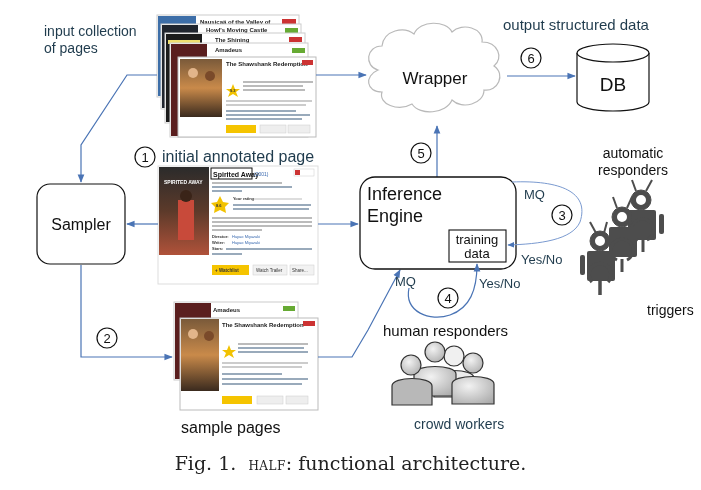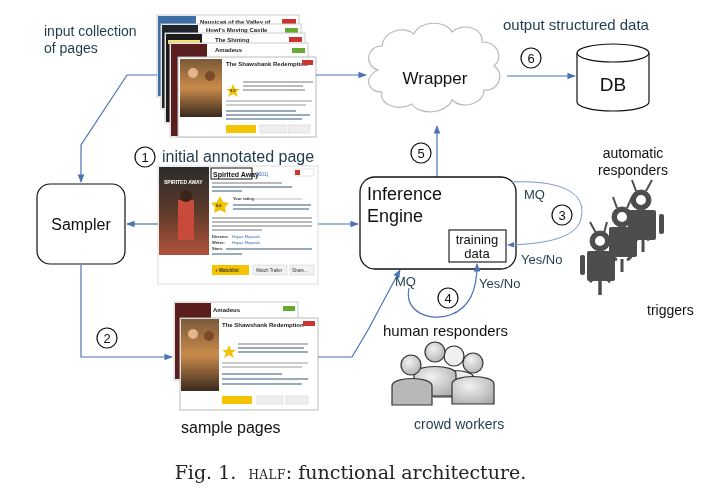--- a/index.html
+++ b/index.html
@@ -1,21 +1,21 @@
 <!DOCTYPE html>
 <html><head>
 <meta charset="utf-8">
 <style>
   html, body { margin: 0; padding: 0; background: #ffffff; }
   body { width: 701px; height: 490px; position: relative; overflow: hidden; font-family: "Liberation Sans", sans-serif; }
   #diagram { position: absolute; left: 0; top: 0; }
   .lbl { font-family: "Liberation Sans", sans-serif; }
   .lbl-dark { fill: #1f3b4d; }
   .lbl-black { fill: #111; }
-  .caption { position: absolute; left: 0; width: 701px; top: 452px; text-align: center; font-family: "DejaVu Serif", serif; font-size: 19px; color: #222; margin-top: 9px; }
+  .caption { position: absolute; left: 0; width: 701px; top: 452px; text-align: center; font-family: "DejaVu Serif", serif; font-size: 19px; color: #222; }
   .caption .sc { font-variant: small-caps; font-size: 17px; letter-spacing: 0.5px; }
   .page-card text { font-family: "Liberation Sans", sans-serif; }
 </style>
 </head>
 <body>
 
 <svg id="diagram" width="701" height="490" viewBox="0 0 701 490">
   <defs>
     <marker id="arr" viewBox="0 0 10 10" refX="9" refY="5" markerWidth="7" markerHeight="7" orient="auto-start-reverse">
       <path d="M0,1 L10,5 L0,9 z" fill="#4a74b5"></path>

